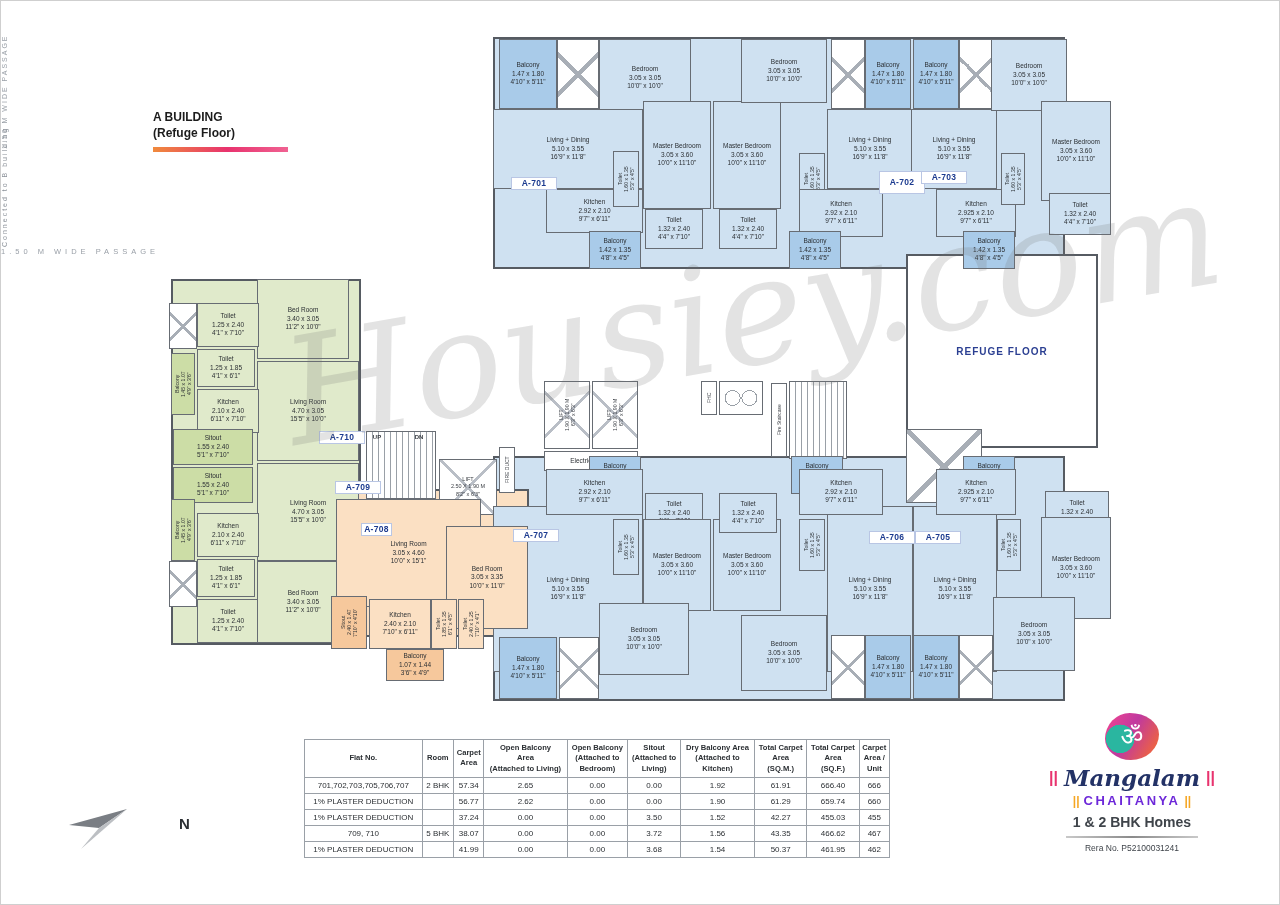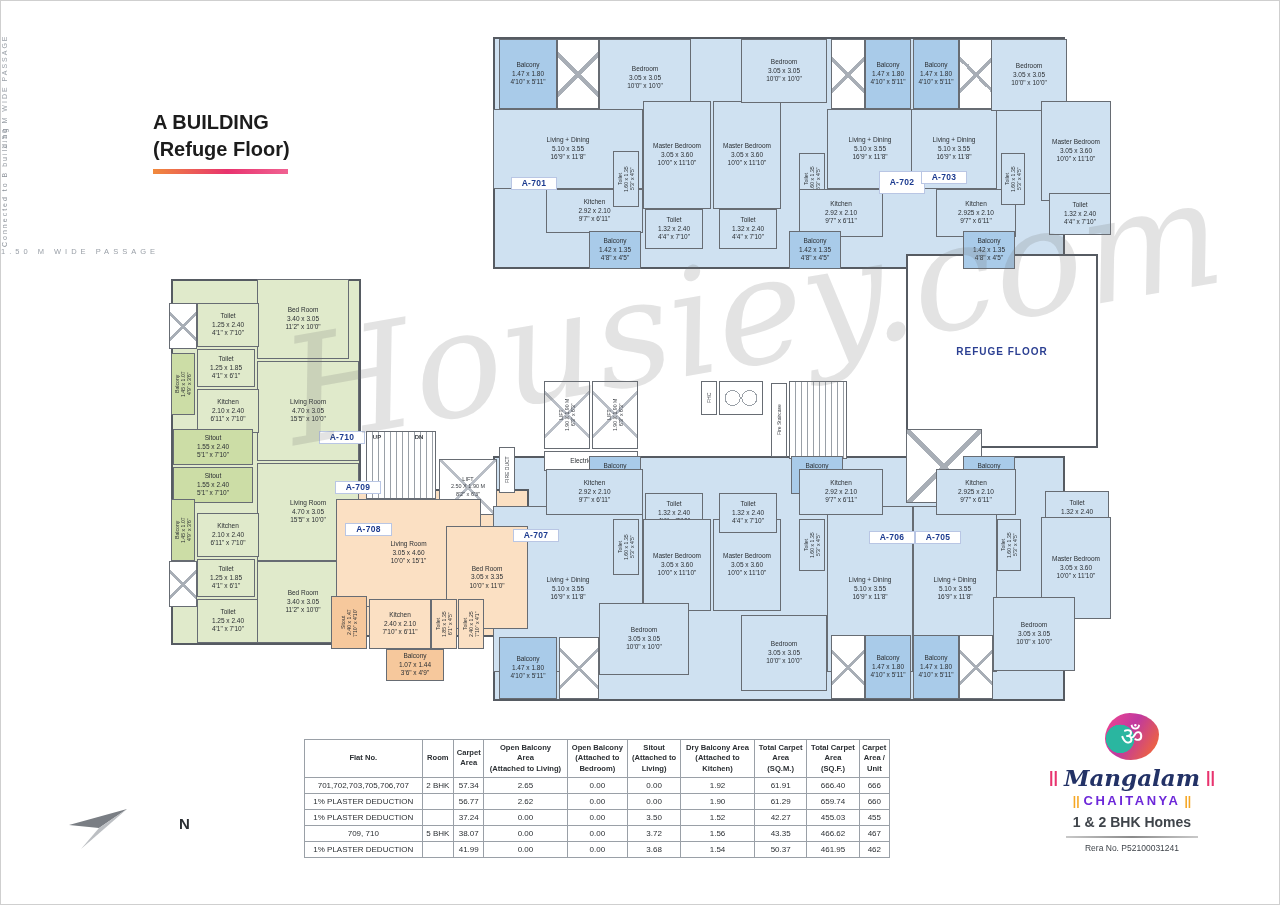--- a/index.html
+++ b/index.html
@@ -1,20 +1,20 @@
 <!DOCTYPE html>
 <html><head>
 <meta charset="utf-8">
 <style>
   html,body{margin:0;padding:0;background:#e9e9e9;font-family:"Liberation Sans",sans-serif;}
   .page{position:relative;width:1280px;height:905px;background:#ffffff;overflow:hidden;margin:0 auto;border:1px solid #cfcfcf;box-sizing:border-box;}
 
   
   .titleblock{position:absolute;left:152px;top:108px;width:220px;}
-  .titleblock .t{font-size:20px;font-weight:bold;color:#1c1c1c;line-height:1.35;}
+  .titleblock .t{font-size:12px;font-weight:bold;color:#1c1c1c;line-height:1.35;}
   .titlebar{width:135px;height:5px;margin-top:6px;background:linear-gradient(90deg,#f08a3c,#e8336e 55%,#f06292);}
 
   
   #plan{position:absolute;left:0;top:0;width:1280px;height:905px;}
   .room{position:absolute;box-sizing:border-box;border:1.5px solid #676c73;display:flex;align-items:center;justify-content:center;
         text-align:center;white-space:pre-line;font-size:6.5px;line-height:1.3;color:#2b2f33;}
   .base{border:2.5px solid #565b62;}
   .blue{background:#cfe1f1;}
   .bluedark{background:#a9cbe9;}
   .green{background:#e0eacb;}
@@ -313,21 +313,21 @@
       <div class="room greendark vtext" style="left: 170px; top: 498px; width: 24px; height: 62px;">Balcony
 1.45 x 1.07
 4'9" x 3'6"</div>
       <div class="room green" style="left: 256px; top: 560px; width: 92px; height: 82px;">Bed Room
 3.40 x 3.05
 11'2" x 10'0"</div>
       <div class="room shaft" style="left: 168px; top: 560px; width: 28px; height: 46px;"></div>
       <div class="room orange" style="left: 335px; top: 498px; width: 145px; height: 108px;">Living Room
 3.05 x 4.60
 10'0" x 15'1"</div>
-      <div class="room badge" style="left: 344px; top: 522px; width: 47px; height: 13px;">A-708</div>
+      <div class="room badge" style="left: 360px; top: 522px; width: 31px; height: 13px;">A-708</div>
       <div class="room orange" style="left: 445px; top: 525px; width: 82px; height: 103px;">Bed Room
 3.05 x 3.35
 10'0" x 11'0"</div>
       <div class="room orangedark vtext" style="left: 330px; top: 595px; width: 36px; height: 53px;">Sitout
 2.40 x 1.47
 7'10" x 4'10"</div>
       <div class="room orange" style="left: 368px; top: 598px; width: 62px; height: 50px;">Kitchen
 2.40 x 2.10
 7'10" x 6'11"</div>
       <div class="room orange vtext" style="left: 430px; top: 598px; width: 26px; height: 50px;">Toilet

